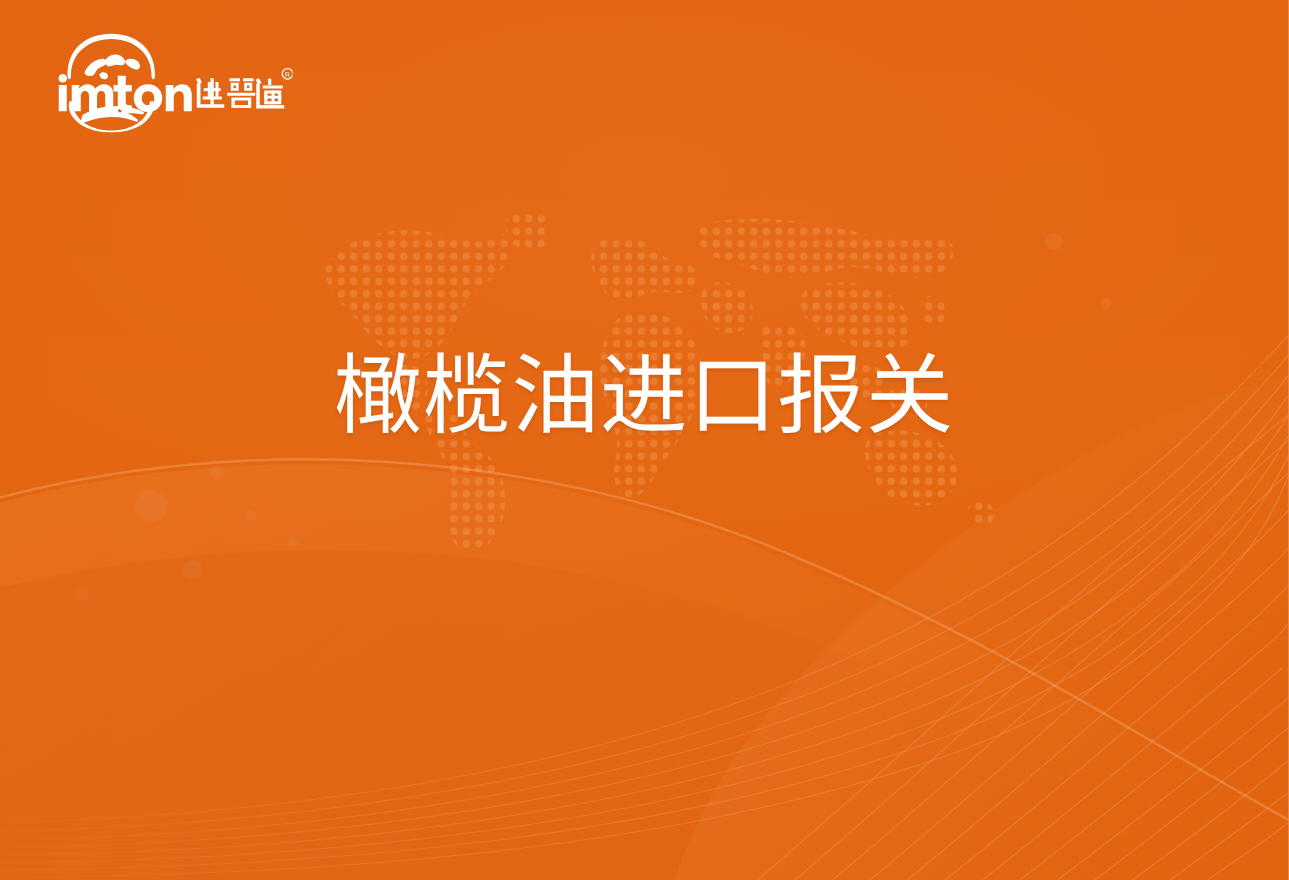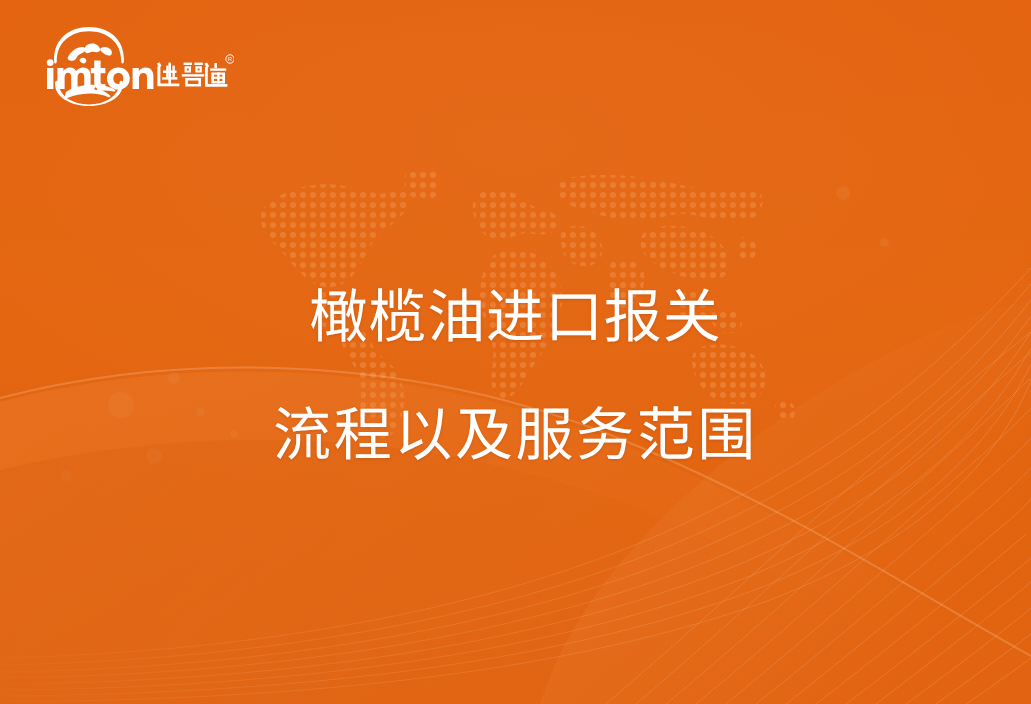--- a/index.html
+++ b/index.html
@@ -96,21 +96,21 @@
     text-align: center;
     color: #ffffff;
     font-family: "DejaVu Serif", "Liberation Serif", serif;
     font-weight: 400;
     letter-spacing: 0.055em;
     text-shadow: 0 1px 3px rgba(120, 45, 0, 0.22);
     pointer-events: none;
   }
   .headline .line {
     display: block;
-    font-size: 58px;
+    font-size: 70px;
     line-height: 118px;
     white-space: nowrap;
   }
   .headline .line-2 {
     letter-spacing: 0.045em;
   }
 </style>
 </head>
 <body>
 
@@ -350,16 +350,15 @@
     </g>
 
     <g>
       <circle cx="186" cy="33" r="4.2" fill="none" stroke="#ffffff" stroke-width="1"></circle>
       <text x="186" y="35.4" text-anchor="middle" font-size="5.4" font-family="Liberation Sans, sans-serif" fill="#ffffff">R</text>
     </g>
   </svg>
 
   <div class="headline">
     <span class="line line-1">橄榄油进口报关</span>
-    <span class="line line-2">流程以及服务范围</span>
   </div>
 
 </div>
 
 </body></html>

